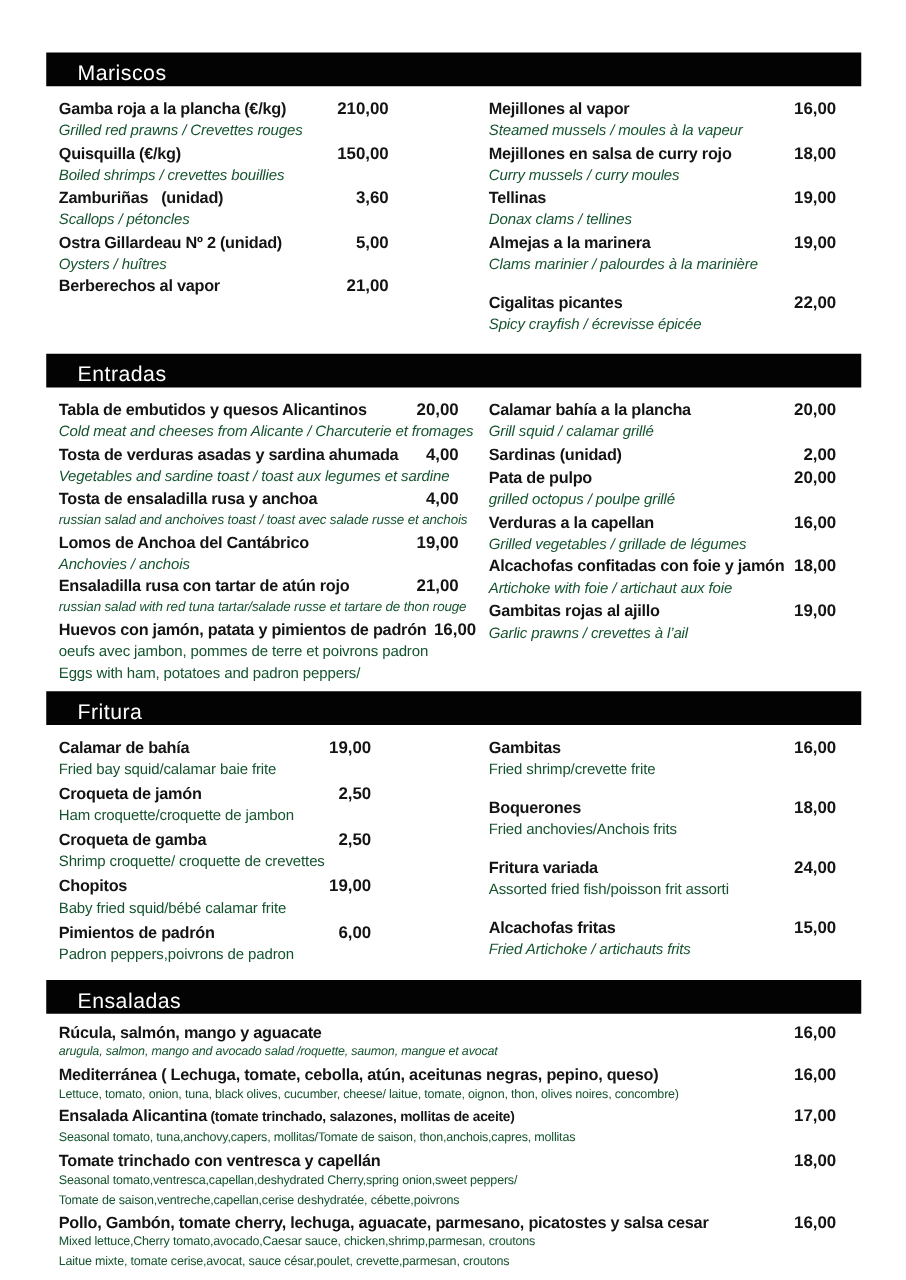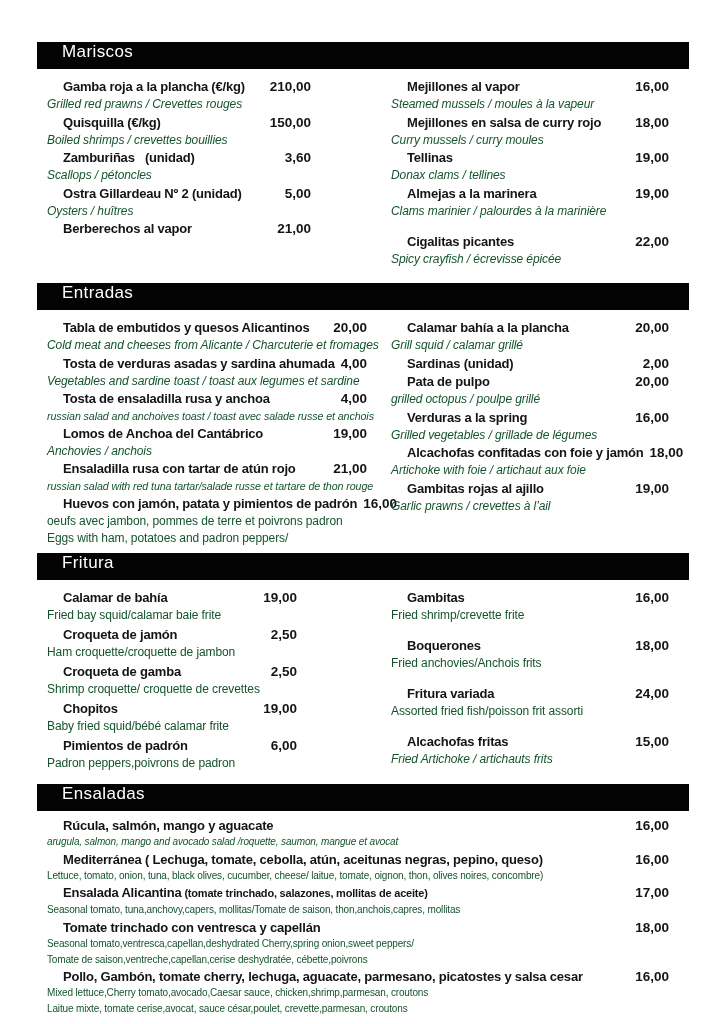--- a/index.html
+++ b/index.html
@@ -11,37 +11,37 @@
   }
   .page { position:relative; width:725px; height:1024px; background:#ffffff; overflow:hidden; }
   .sec { box-sizing:border-box; }
   .sec-mariscos  { padding-top:42px; height:283px; }
   .sec-entradas  { height:270px; }
   .sec-fritura   { height:231px; }
   .sec-ensaladas { height:200px; }
   .bar {
     margin-left:37px; width:652px; height:27px;
     background:#030303; color:#ffffff;
-    display:flex; align-items:flex-start;
+    display:flex; align-items:flex-end;
     box-sizing:border-box; padding-left:25px;
     font-size:17px; letter-spacing:0.4px;
   }
   .cols { display:flex; width:652px; margin-left:37px; box-sizing:border-box; padding:9px 20px 0 10px; }
   .sec-ensaladas .cols { padding-top:6px; }
   .col-0 { width:336px; flex:0 0 auto; }
   .col-1 { flex:1 1 auto; margin-left:8px; min-width:0; }
   .sec-ensaladas .col-0 { width:100%; }
   .item { margin-bottom:0.5px; }
   .item.gap { margin-top:13px; }
   .sec-fritura .item { margin-bottom:2px; }
   .sec-fritura .col-1 .item { margin-bottom:6px; }
   .row { display:flex; justify-content:space-between; align-items:baseline; }
   .nm {
     font-weight:bold; font-size:13px; line-height:18px;
-    letter-spacing:-0.2px; white-space:nowrap; padding-right:6px;margin-left:16px;
+    letter-spacing:-0.2px; white-space:nowrap; padding-right:6px;
   }
   .pr { font-weight:bold; font-size:13.5px; line-height:18px; white-space:nowrap; }
   .sec-mariscos .col-0 .pr { padding-right:72px; }
   .sec-entradas .col-0 .pr { padding-right:16px; }
   .sec-fritura  .col-0 .pr { padding-right:86px; }
   .ds { font-size:12px; line-height:17px; color:#14532d; white-space:nowrap; letter-spacing:-0.1px; }
   .ds.it { font-style:italic; }
   .ds.sm { font-size:10.7px; line-height:16px; }
   .note { font-weight:bold; font-size:11px; letter-spacing:-0.2px; }
   .sec-ensaladas .nm { line-height:17px; }
@@ -200,21 +200,21 @@
           </div>
           <div class="item">
             <div class="row">
               <span class="nm">Pata de pulpo</span>
               <span class="pr">20,00</span>
             </div>
             <div class="ds it">grilled octopus / poulpe grillé</div>
           </div>
           <div class="item">
             <div class="row">
-              <span class="nm">Verduras a la spring</span>
+              <span class="nm">Verduras a la capellan</span>
               <span class="pr">16,00</span>
             </div>
             <div class="ds it">Grilled vegetables / grillade de légumes</div>
           </div>
           <div class="item">
             <div class="row">
               <span class="nm">Alcachofas confitadas con foie y jamón</span>
               <span class="pr">18,00</span>
             </div>
             <div class="ds it">Artichoke with foie / artichaut aux foie</div>

